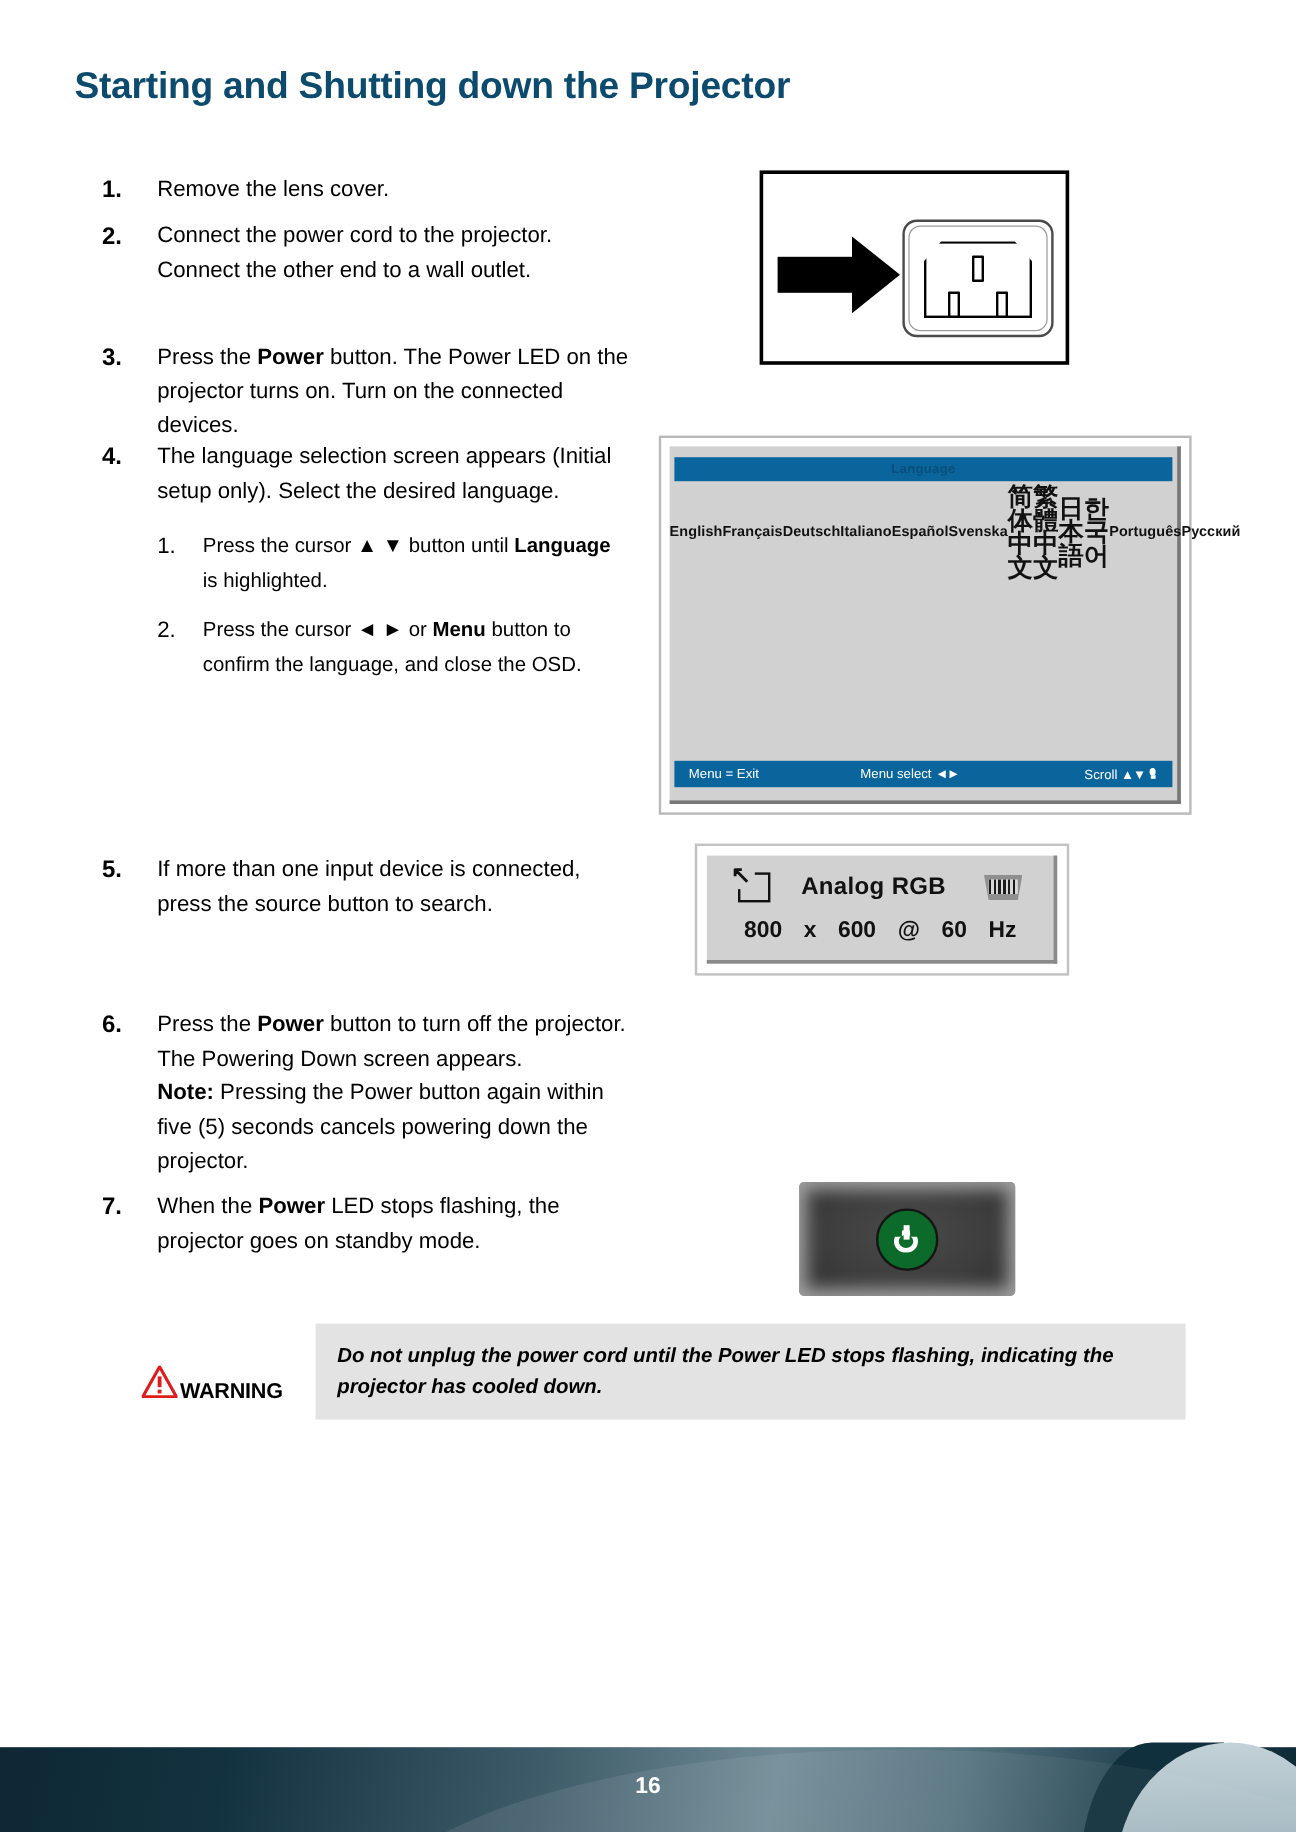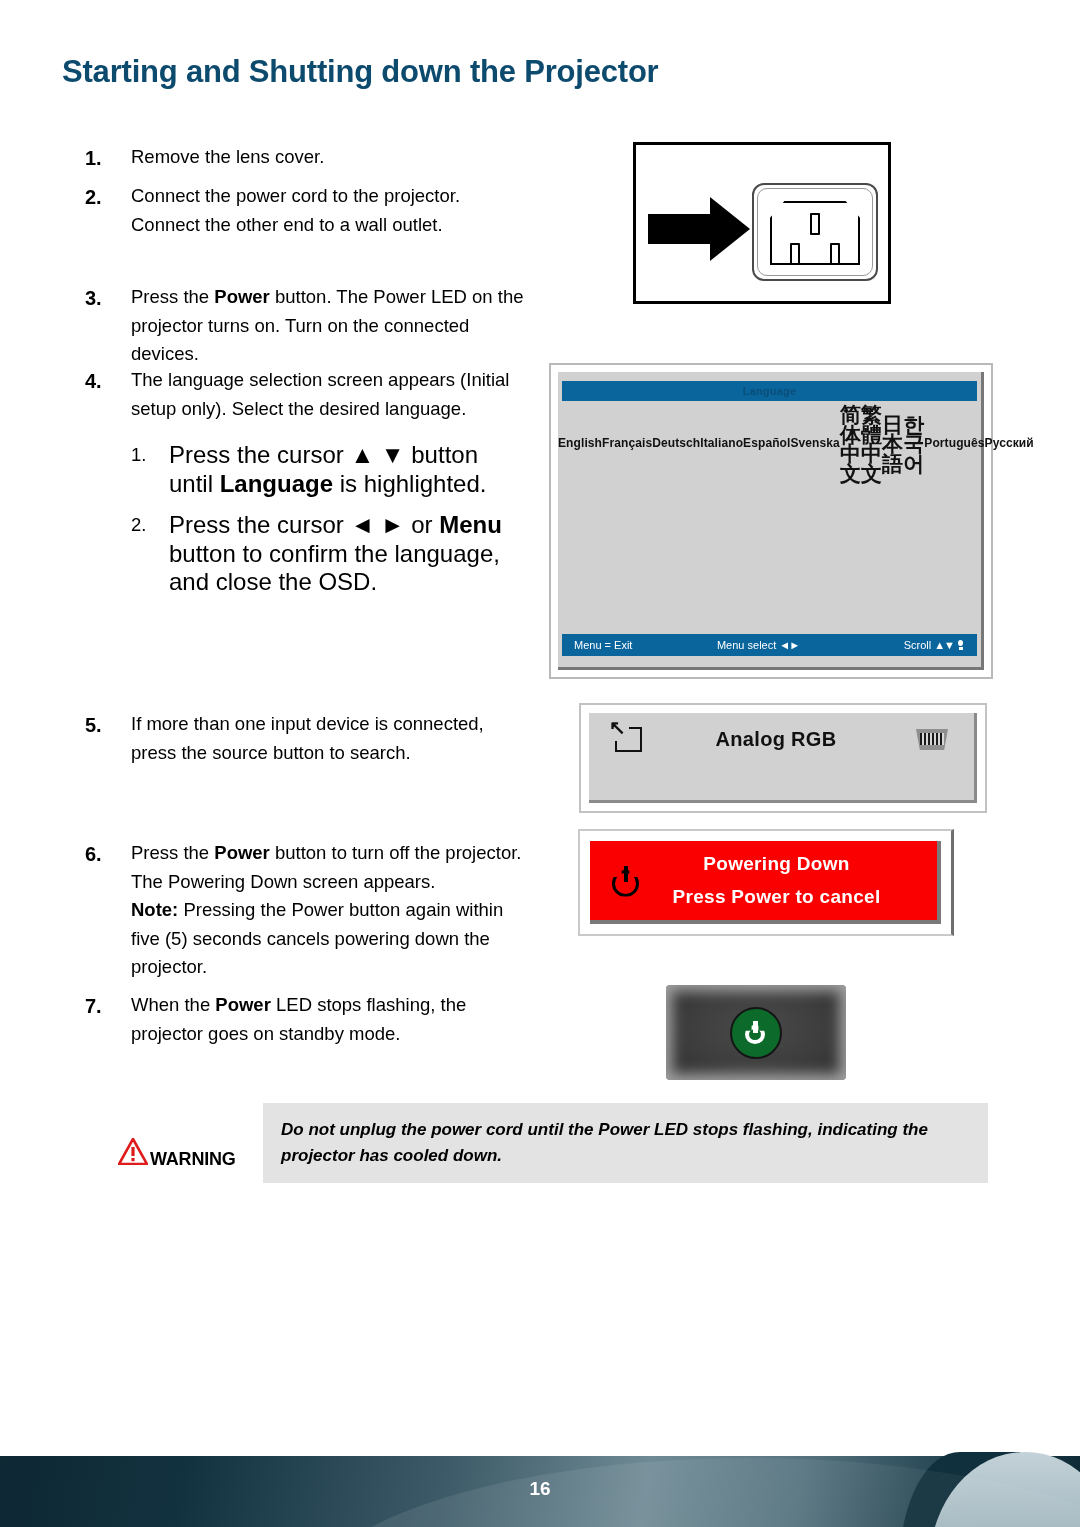--- a/index.html
+++ b/index.html
@@ -57,21 +57,21 @@
     margin-bottom: 13px;
   }
   .substep-num {
     width: 38px;
     flex: 0 0 38px;
     font-size: 18.5px;
     line-height: 28.5px;
     color: #000;
   }
   .substep-body {
-    font-size: 24px;
+    font-size: 17px;
     line-height: 28.5px;
     width: 350px;
     color: #000;
   }
   .note { }
 
   
   .inlet-fig {
     position: absolute;
     left: 633px;
@@ -204,21 +204,21 @@
     position: absolute;
     left: 2.5px; top: 7.5px;
     width: 4px; height: 3px;
     background: #fff;
   }
 
   
   .src-wrap {
     position: absolute;
     left: 579px; top: 703px;
-    width: 408px; height: 110px;
+    width: 312px; height: 110px;
     background: #fff;
     border: 2px solid #c2c2c2;
     padding: 8px;
     text-decoration: underline;
   }
   .src-box {
     position: relative;
     width: 100%; height: 100%;
     background: #d1d1d1;
     border-right: 3px solid #8a8a8a;
@@ -538,35 +538,31 @@
     </div>
   </div>
 
   <div class="src-wrap">
     <div class="src-box">
       <div class="src-row1">
         <span class="src-icon-in"></span>
         <span class="src-title">Analog RGB</span>
         <span class="src-icon-vga"></span>
       </div>
-    </div>
-  </div>
-
-  <div class="pd-wrap">
-    <div class="pd-box">
-      <span class="pd-power-icon">
-        <span class="ring"></span>
-        <span class="bar"></span>
-      </span>
-      <div class="pd-text">
-        <div class="pd-line1">Powering Down</div>
-        <div class="pd-line2">Press Power to cancel</div>
+      <div class="src-row2">
+        <span>800</span>
+        <span>x</span>
+        <span>600</span>
+        <span>@</span>
+        <span>60</span>
+        <span>Hz</span>
       </div>
     </div>
   </div>
+
 
   <div class="led-photo">
     <div class="led-btn">
       <span class="led-glyph">
         <span class="ring"></span>
         <span class="bar"></span>
       </span>
     </div>
   </div>
 

